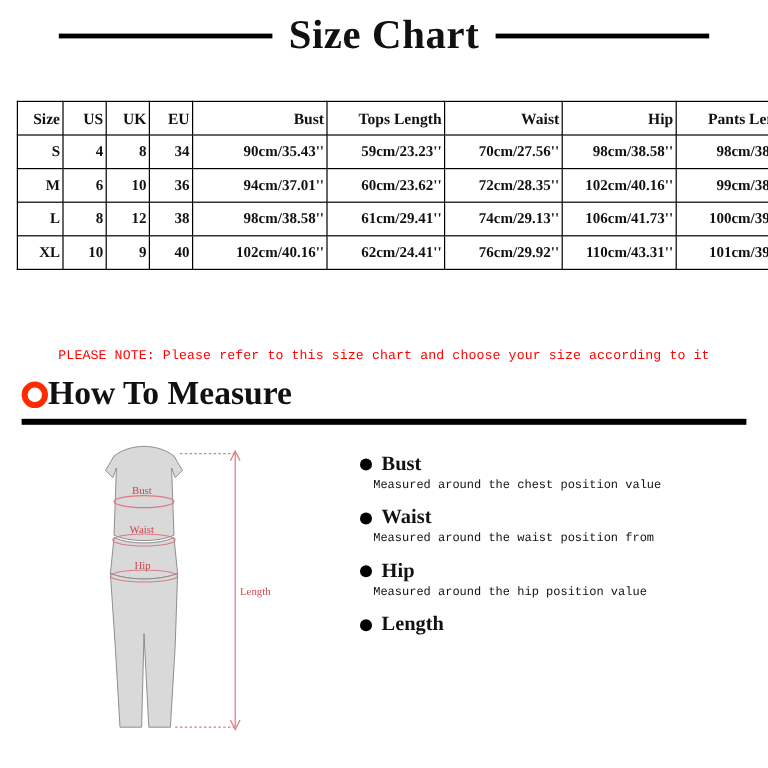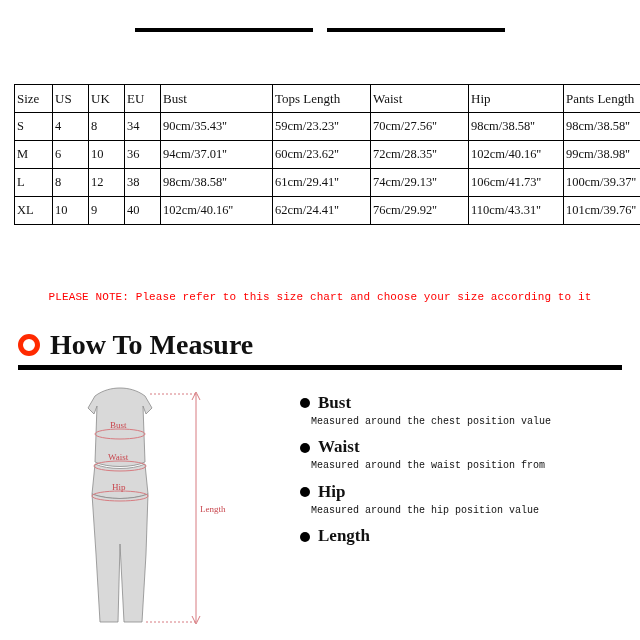--- a/index.html
+++ b/index.html
@@ -46,25 +46,25 @@
   }
   table.size-table {
     border-collapse: collapse;
     width: 612px;
     table-layout: fixed;
     font-family: "Liberation Serif", serif;
   }
   table.size-table th,
   table.size-table td {
     border: 1px solid #000000;
-    text-align: left;
+    text-align: right;
     vertical-align: middle;
     height: 27px;
     font-size: 12.5px;
-    font-weight: normal;
+    font-weight: bold;
     padding: 0 2px;
     white-space: nowrap;
   }
   table.size-table th {
     font-size: 13px;
   }
   
   col.c-size   { width: 38px; }
   col.c-us     { width: 36px; }
   col.c-uk     { width: 36px; }
@@ -80,24 +80,23 @@
     margin-top: 66px;
     text-align: center;
     color: #ff0000;
     font-family: "Liberation Mono", monospace;
     font-size: 11px;
     letter-spacing: 0.1px;
   }
 
   
   .how-head {
-    margin: 24px 0 0 18px;
+    margin: 8px 0 0 18px;
     display: flex;
     align-items: center;
-    gap: 10px;
     height: 36px;
   }
   .bullet-ring {
     width: 22px;
     height: 22px;
     border-radius: 50%;
     border: 5px solid #ff2a00;
     box-sizing: border-box;
     flex: none;
   }
@@ -162,20 +161,21 @@
     font-family: "Liberation Serif", serif;
     font-size: 9px;
     fill: #c9484f;
   }
 </style>
 </head>
 <body>
 
 <div class="header">
   <div class="rule"></div>
+  <div class="header-title">Size Chart</div>
   <div class="rule"></div>
 </div>
 
 <div class="table-wrap">
   <table class="size-table">
     <colgroup>
       <col class="c-size">
         <col class="c-us">
         <col class="c-uk">
         <col class="c-eu">

